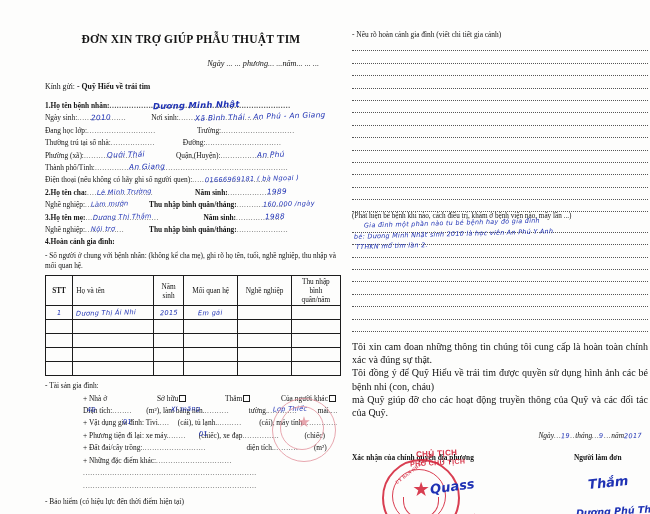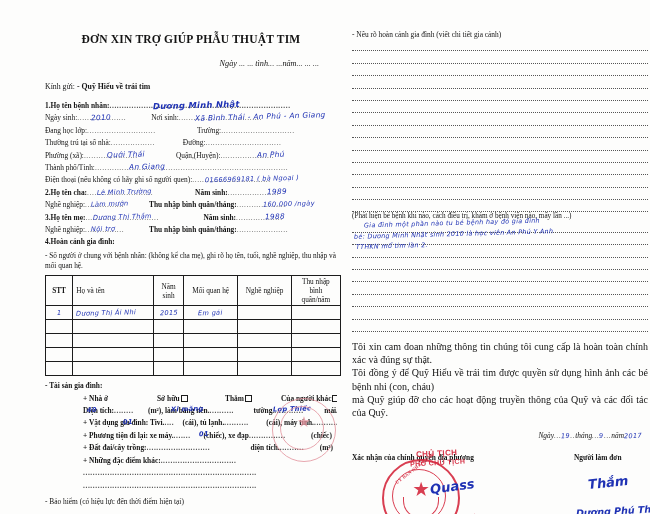--- a/index.html
+++ b/index.html
@@ -99,21 +99,21 @@
     vertical-align: middle;
     height: 11px;
   }
   table.fam th { font-weight: normal; line-height: 9px; }
   table.fam th.w1 { width: 22px; font-weight: bold; }
   table.fam th.w2 { width: 78px; }
   table.fam th.w3 { width: 24px; }
   table.fam th.w4 { width: 54px; }
   table.fam th.w5 { width: 46px; }
   table.fam td.nm { text-align: left; }
-  .asset { margin-top: 4px; font-size: 7.4px; line-height: 12.6px; font-weight: bold; }
+  .asset { margin-top: 4px; font-size: 7.4px; line-height: 12.6px; }
   .ind2 { padding-left: 38px; }
   .box {
     display: inline-block;
     width: 5px; height: 5px;
     border: 1px solid #1c1c1c;
     vertical-align: -1px;
     margin: 0 1px;
   }
   .bh { margin-top: 4px; font-size: 7.4px; line-height: 12.5px; }
   .rhead { font-size: 7.4px; margin-top: 0; }
@@ -239,21 +239,21 @@
 </style>
 </head>
 <body>
 
 <div class="page">
 
   <div class="col-left">
 
     <div class="title">ĐƠN XIN TRỢ GIÚP PHẪU THUẬT TIM</div>
 
-    <div class="dateline">Ngày ... ... tình... ...năm... ... ...</div>
+    <div class="dateline">Ngày ... ... phương... ...năm... ... ...</div>
 
     <div class="kinhgui">
       <span>Kính gửi:</span>
       <b>- Quỹ Hiểu về trái tim</b>
     </div>
 
     <div style="margin-top:9px;">
 
       <div class="frow b">
         <span class="lbl strong">1.Họ tên bệnh nhân:</span><span class="dots" style="width:196px">..........................................................................</span>

